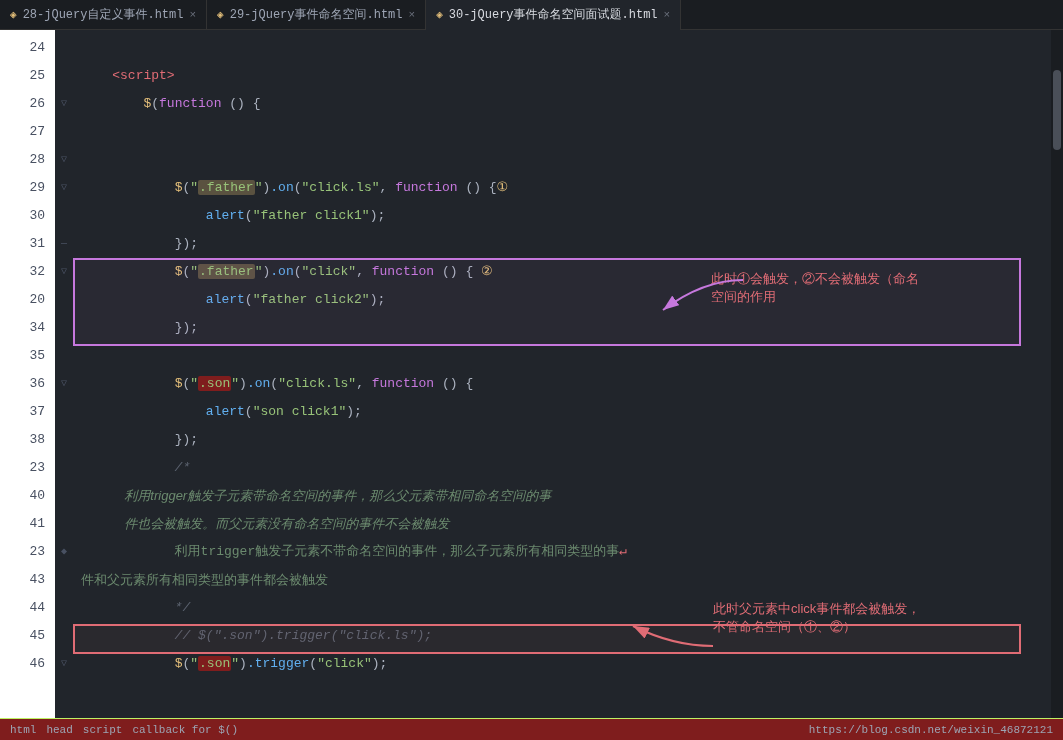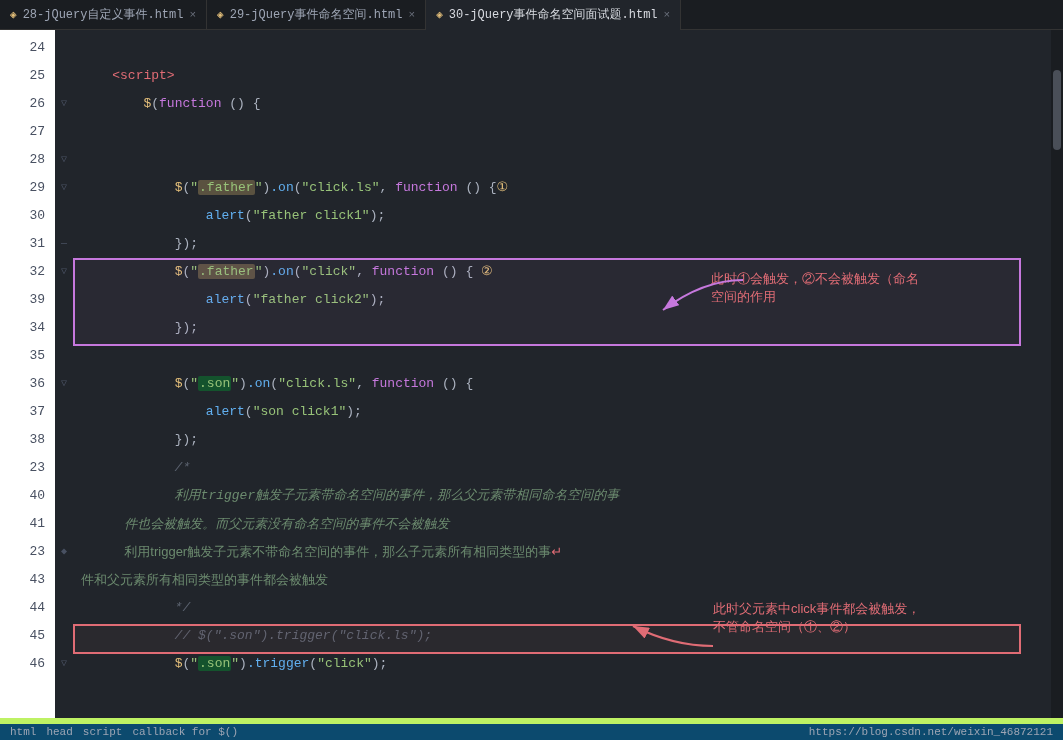--- a/index.html
+++ b/index.html
@@ -168,43 +168,43 @@
       margin: 0 auto;
       height: 80px;
       background: #4a4f58;
       border-radius: 4px;
       margin-top: 40px;
     }
 
     
     .status-bar {
       height: 22px;
-      background: #0c4a6e;
-      border-top: 6px solid #bef264;
+      background: #7f1d1d;
+      border-top: 1px solid #bef264;
       display: flex;
       align-items: center;
       padding: 0 10px;
       font-size: 11px;
       color: #9da5b4;
       justify-content: space-between;
     }
 
     .status-left {
       display: flex;
       gap: 10px;
     }
 
     
     .hl-father {
       background: #5a5240;
       border-radius: 2px;
       padding: 0 1px;
     }
     .hl-son {
-      background: #14532d;
+      background: #7f1d1d;
       border-radius: 2px;
       padding: 0 1px;
     }
   </style>
 </head>
 <body>
 
 <div class="tab-bar">
   <div class="tab">
     <span class="file-icon">◈</span>
@@ -228,21 +228,21 @@
   <div class="gutter">
     <span class="line-num">24</span>
     <span class="line-num">25</span>
     <span class="line-num">26</span>
     <span class="line-num">27</span>
     <span class="line-num">28</span>
     <span class="line-num">29</span>
     <span class="line-num">30</span>
     <span class="line-num">31</span>
     <span class="line-num">32</span>
-    <span class="line-num">39</span>
+    <span class="line-num">20</span>
     <span class="line-num">34</span>
     <span class="line-num">35</span>
     <span class="line-num">36</span>
     <span class="line-num">37</span>
     <span class="line-num">38</span>
     <span class="line-num">23</span>
     <span class="line-num">40</span>
     <span class="line-num">41</span>
     <span class="line-num">23</span>
     <span class="line-num">43</span>
@@ -354,33 +354,33 @@
       </span>
     </div>
 
     <div class="code-line">
       <span class="comment">
         &nbsp;&nbsp;&nbsp;&nbsp;&nbsp;&nbsp;&nbsp;&nbsp;&nbsp;&nbsp;&nbsp;&nbsp;/*
       </span>
     </div>
 
     <div class="code-line">
-      <span class="comment" style="font-family:Liberation Mono, monospace; color:#6b8a6e;">
+      <span class="comment" style="font-family:Liberation Sans, sans-serif; color:#6b8a6e;">
         &nbsp;&nbsp;&nbsp;&nbsp;&nbsp;&nbsp;&nbsp;&nbsp;&nbsp;&nbsp;&nbsp;&nbsp;利用trigger触发子元素带命名空间的事件，那么父元素带相同命名空间的事
       </span>
     </div>
 
     <div class="code-line">
       <span class="comment" style="font-family:'Microsoft YaHei',sans-serif; color:#6b8a6e;">
         &nbsp;&nbsp;&nbsp;&nbsp;&nbsp;&nbsp;&nbsp;&nbsp;&nbsp;&nbsp;&nbsp;&nbsp;件也会被触发。而父元素没有命名空间的事件不会被触发
       </span>
     </div>
 
     <div class="code-line">
-      <span style="font-family:Liberation Sans, sans-serif; color:#6b8a6e;">
+      <span style="font-family:Liberation Mono, monospace; color:#6b8a6e;">
         &nbsp;&nbsp;&nbsp;&nbsp;&nbsp;&nbsp;&nbsp;&nbsp;&nbsp;&nbsp;&nbsp;&nbsp;利用trigger触发子元素不带命名空间的事件，那么子元素所有相同类型的事<span style="color:#e06c75;">↵</span>
       </span>
     </div>
 
     <div class="code-line">
       <span style="font-family:'Microsoft YaHei',sans-serif; color:#6b8a6e;">
         件和父元素所有相同类型的事件都会被触发
       </span>
     </div>
 

